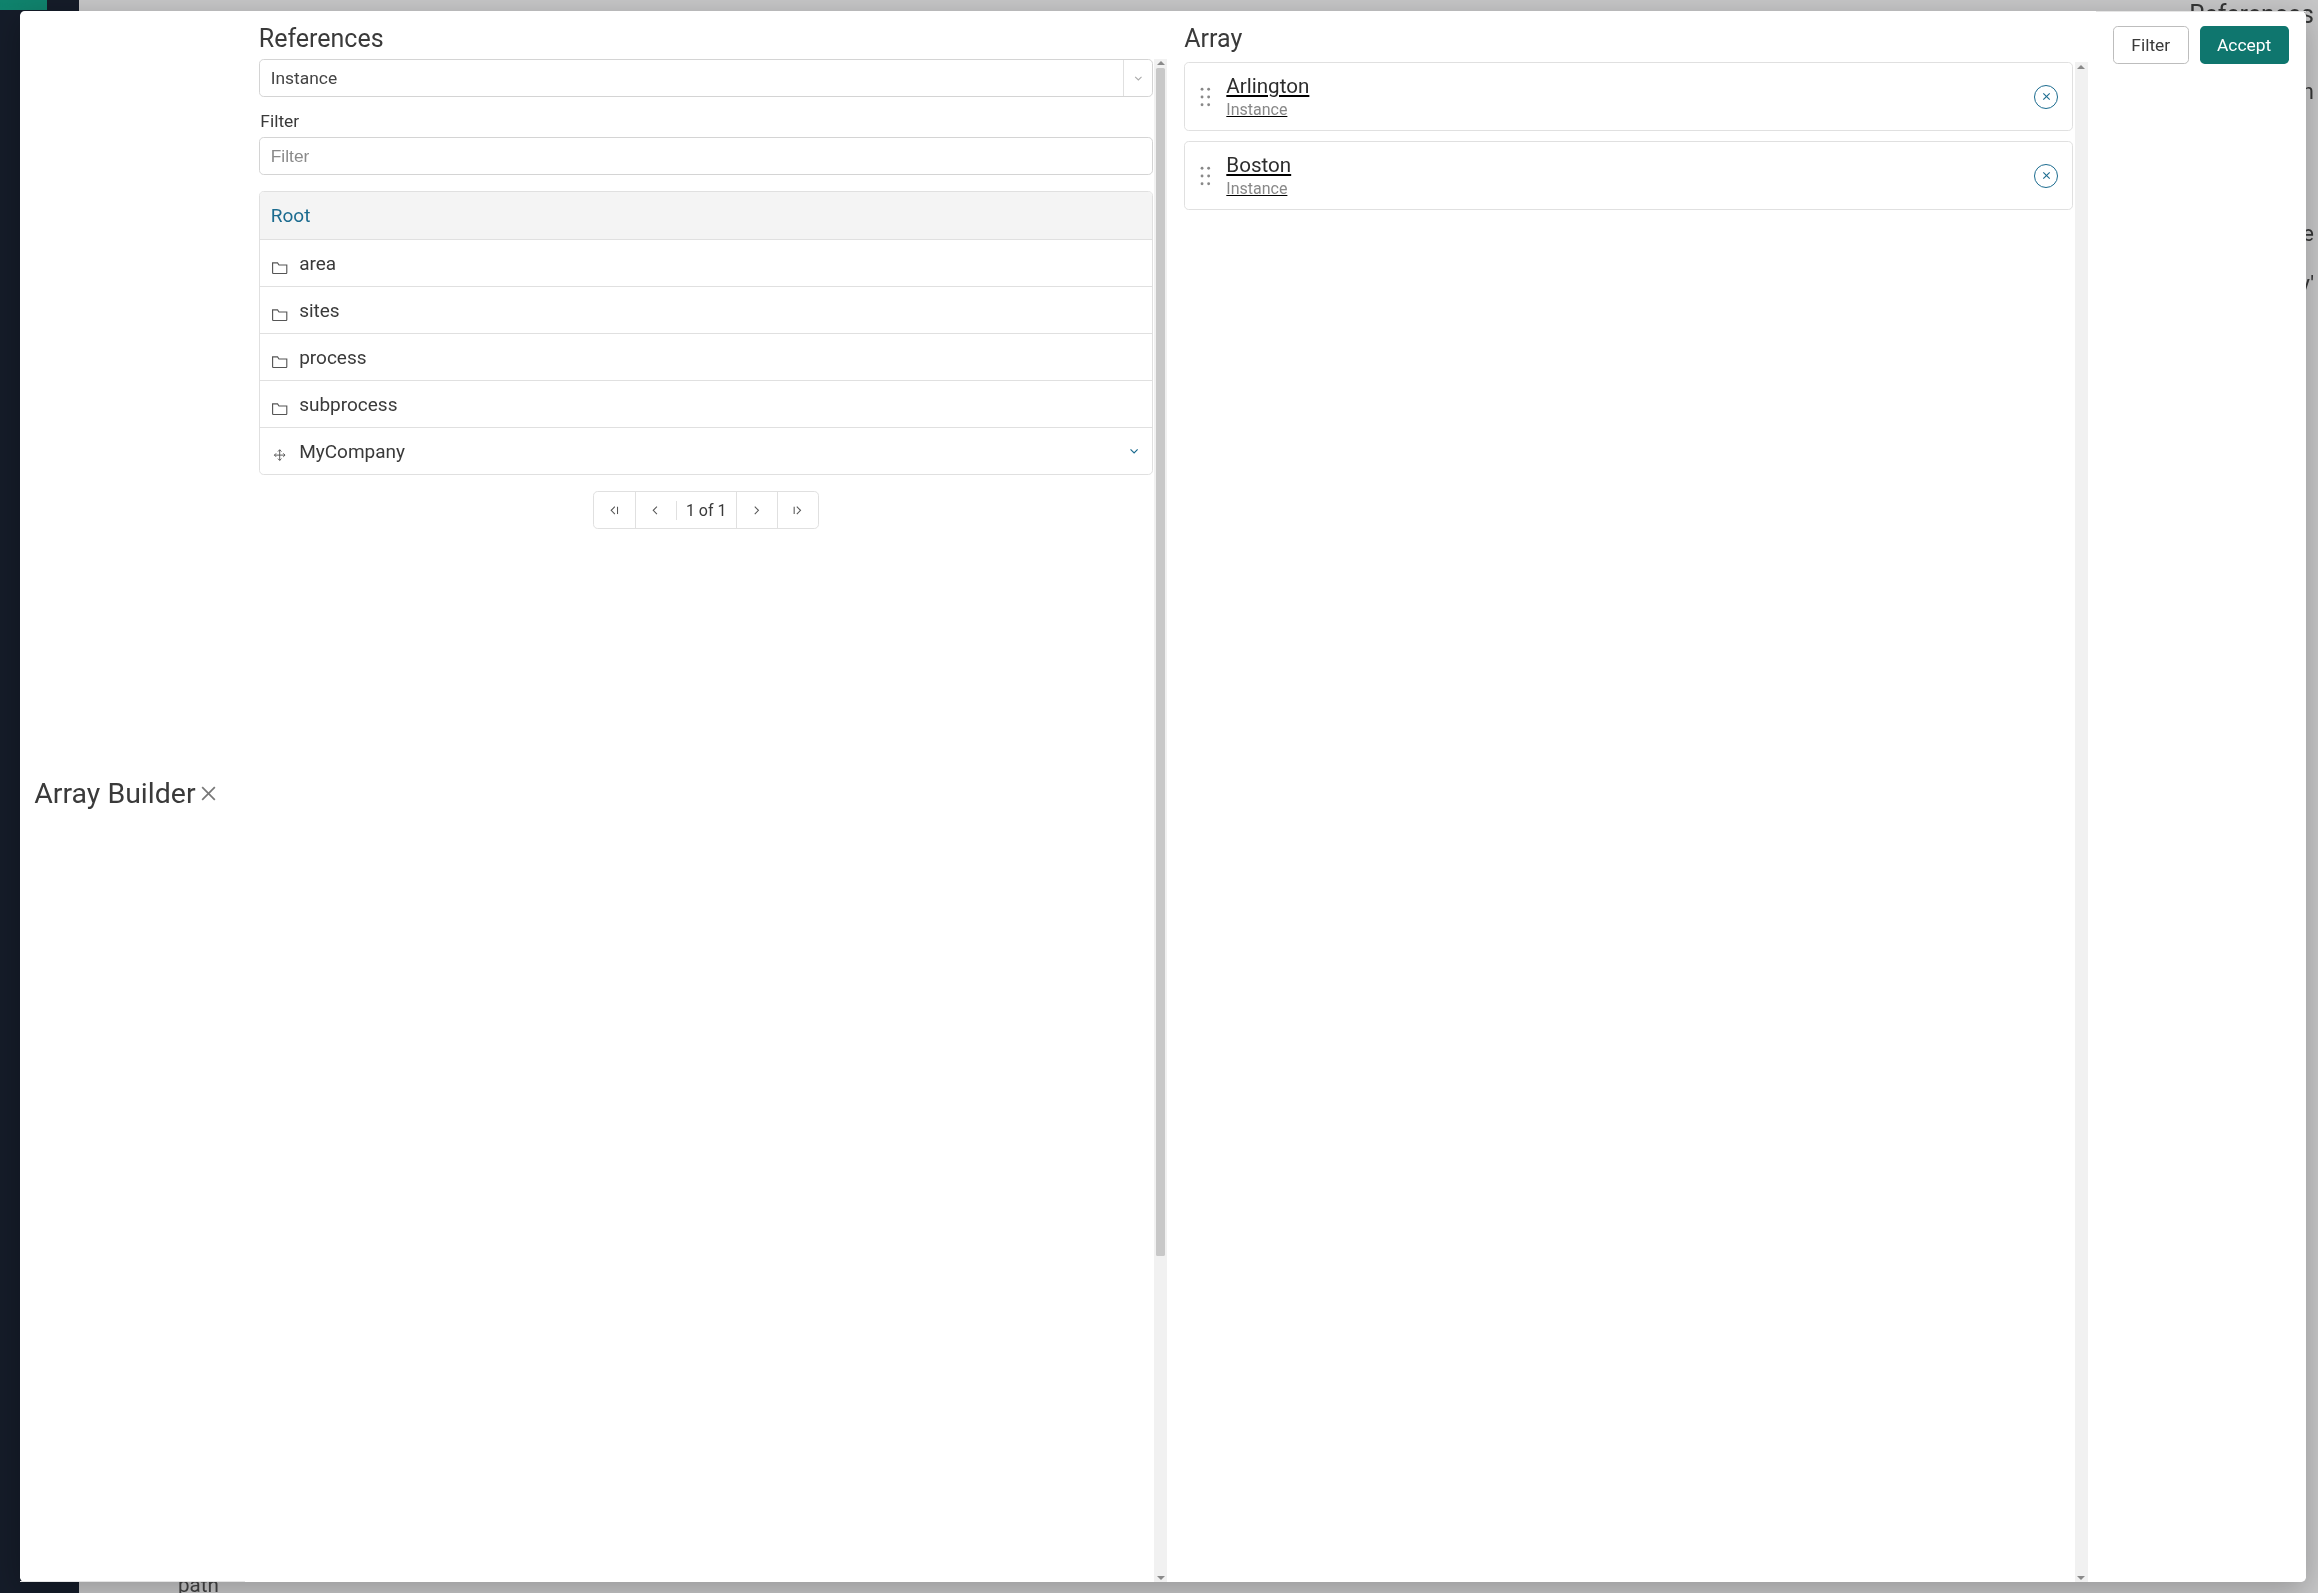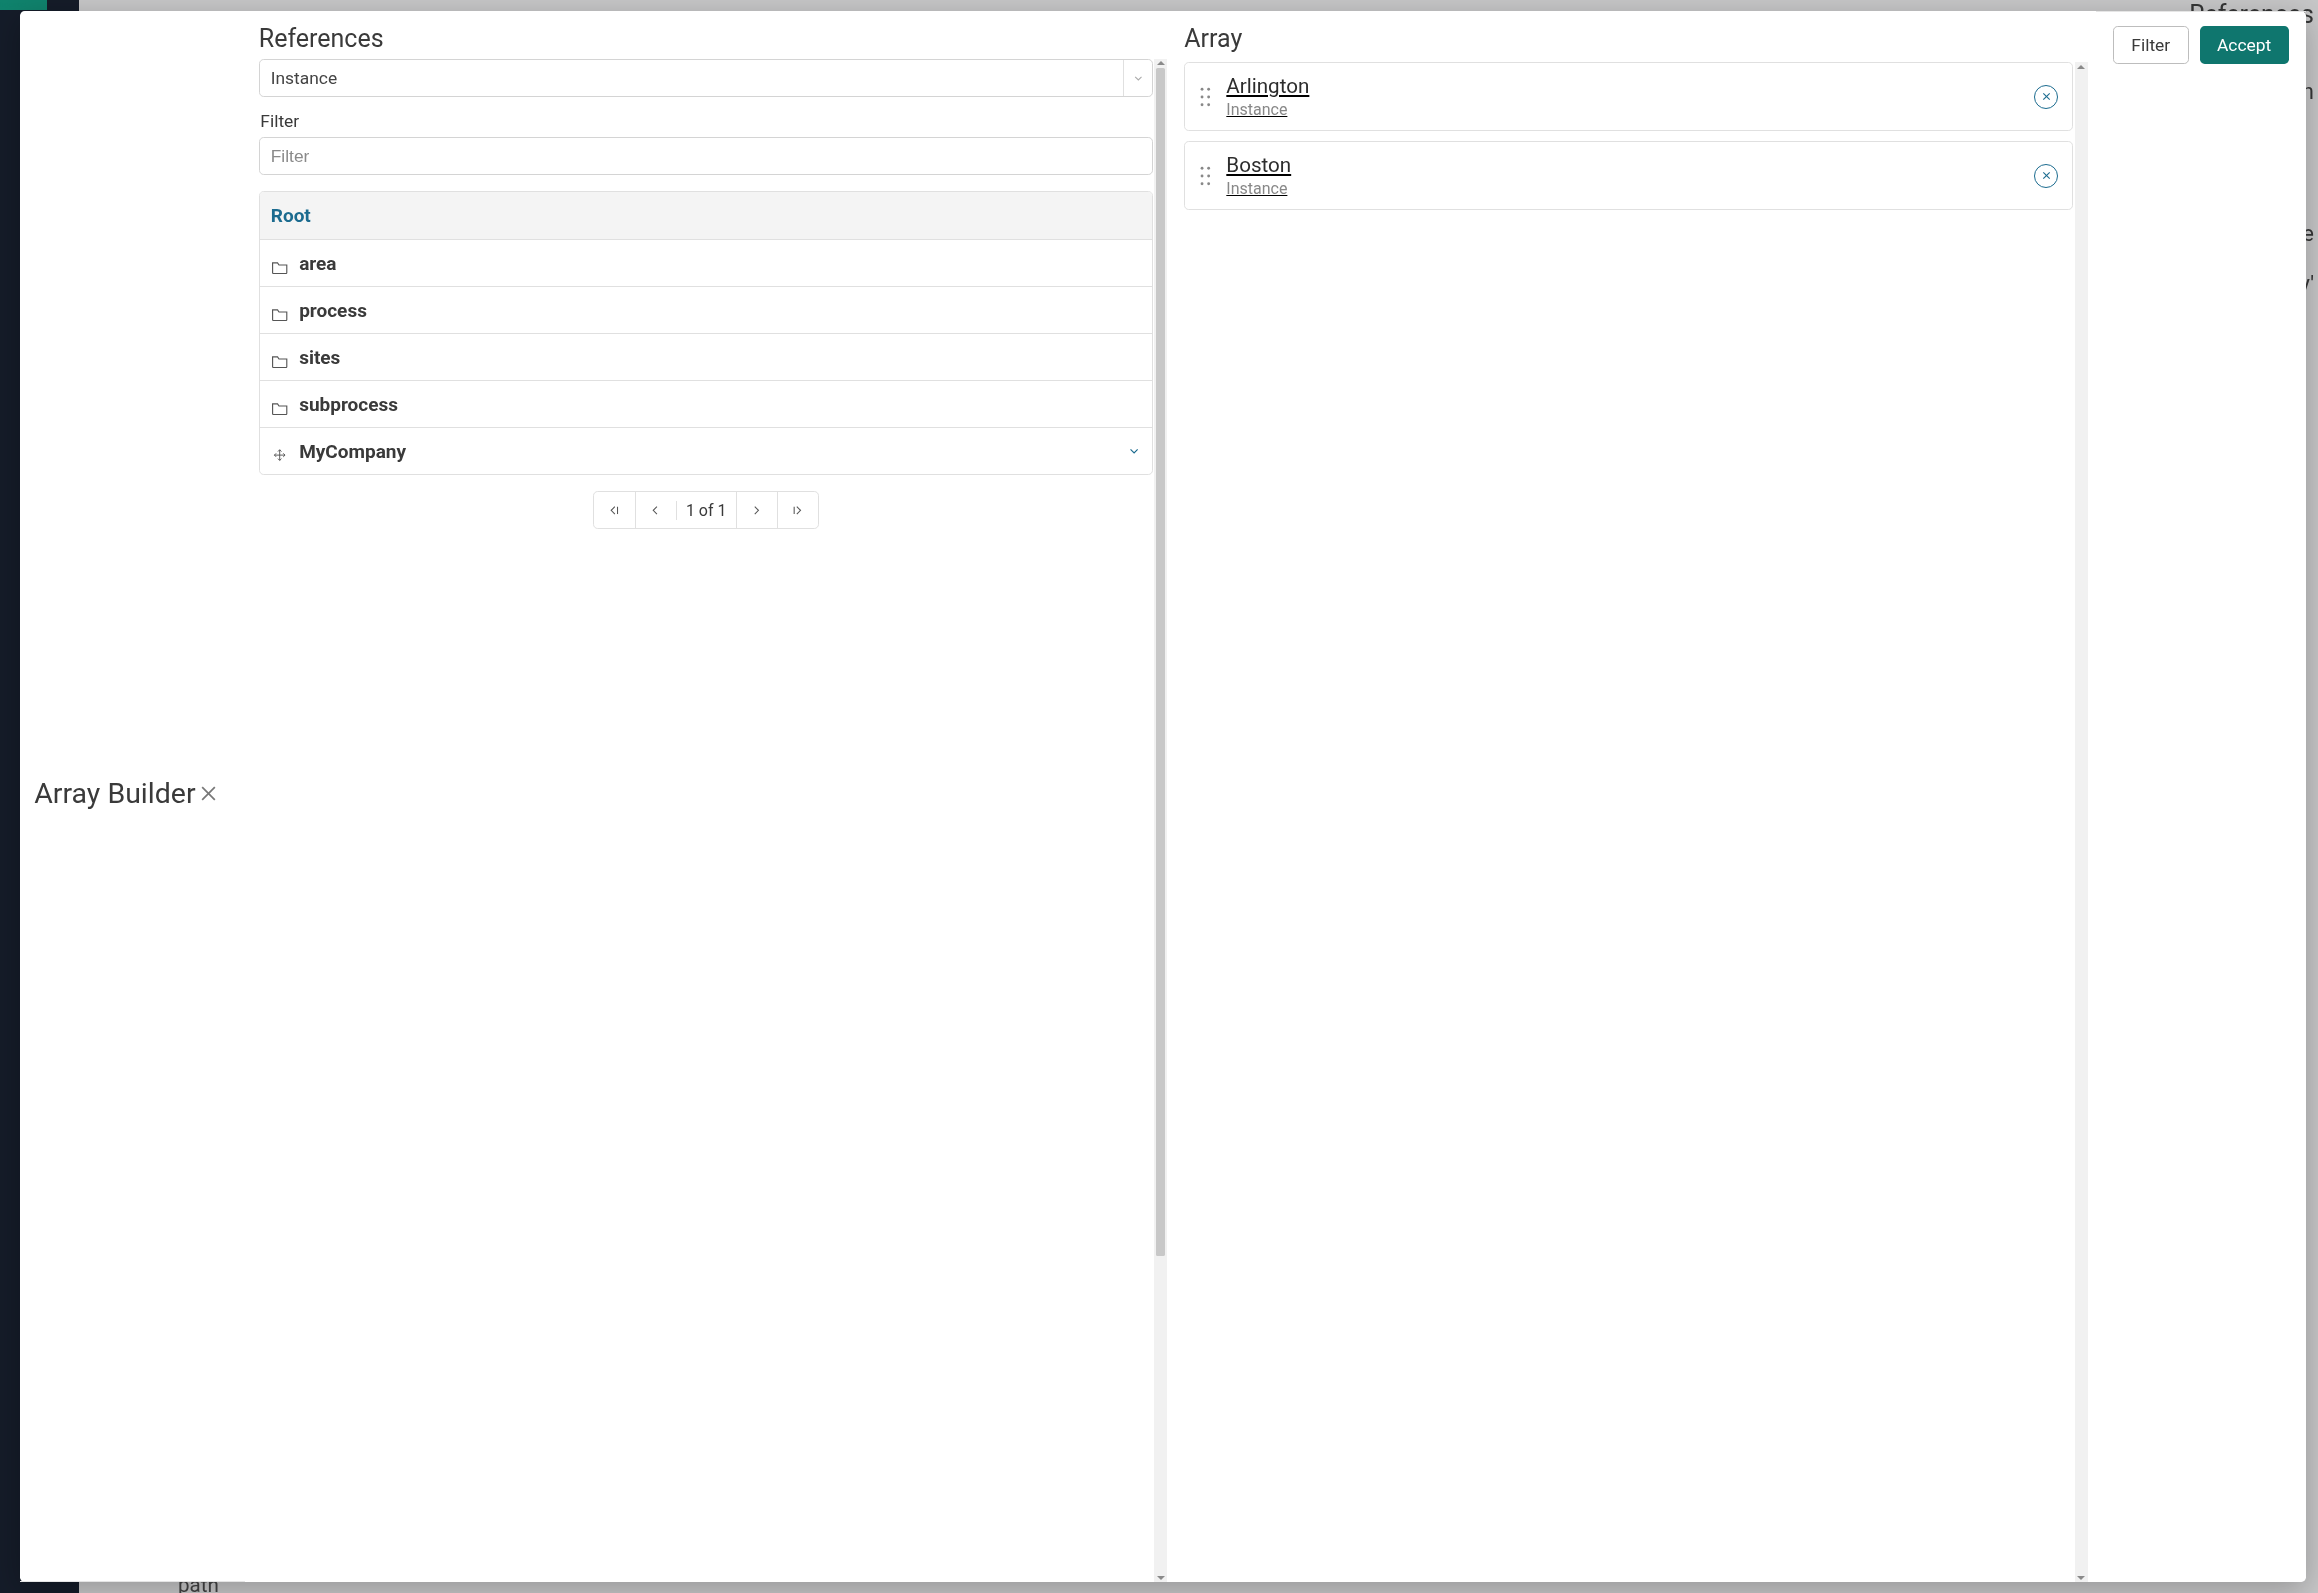--- a/index.html
+++ b/index.html
@@ -215,21 +215,20 @@
     font-size: 17.4px;
     color: #444;
     outline: none;
   }
   .filter-input::placeholder { color: #8a8a8a; }
   .tree {
     margin-top: 16px;
     border: 0.8px solid #e0e0e0;
     border-radius: 4.7px;
     overflow: hidden;
-    font-weight: bold;
   }
   .tree-row {
     display: flex;
     align-items: center;
     height: 47px;
     padding: 0 11px;
     border-top: 0.8px solid #e0e0e0;
     font-size: 19px;
     color: #3a3a3a;
     cursor: pointer;
@@ -408,29 +407,29 @@
                 </svg>
             </span>
             <span>area</span>
           </div>
           <div class="tree-row">
             <span class="folder-icon">
               <svg viewBox="0 0 24 20">
                   <path d="M2 4 h7 l2 3 h11 v11 a1 1 0 0 1 -1 1 H3 a1 1 0 0 1 -1 -1 Z"></path>
                 </svg>
             </span>
-            <span>process</span>
+            <span>sites</span>
           </div>
           <div class="tree-row">
             <span class="folder-icon">
               <svg viewBox="0 0 24 20">
                   <path d="M2 4 h7 l2 3 h11 v11 a1 1 0 0 1 -1 1 H3 a1 1 0 0 1 -1 -1 Z"></path>
                 </svg>
             </span>
-            <span>sites</span>
+            <span>process</span>
           </div>
           <div class="tree-row">
             <span class="folder-icon">
               <svg viewBox="0 0 24 20">
                   <path d="M2 4 h7 l2 3 h11 v11 a1 1 0 0 1 -1 1 H3 a1 1 0 0 1 -1 -1 Z"></path>
                 </svg>
             </span>
             <span>subprocess</span>
           </div>
           <div class="tree-row">

